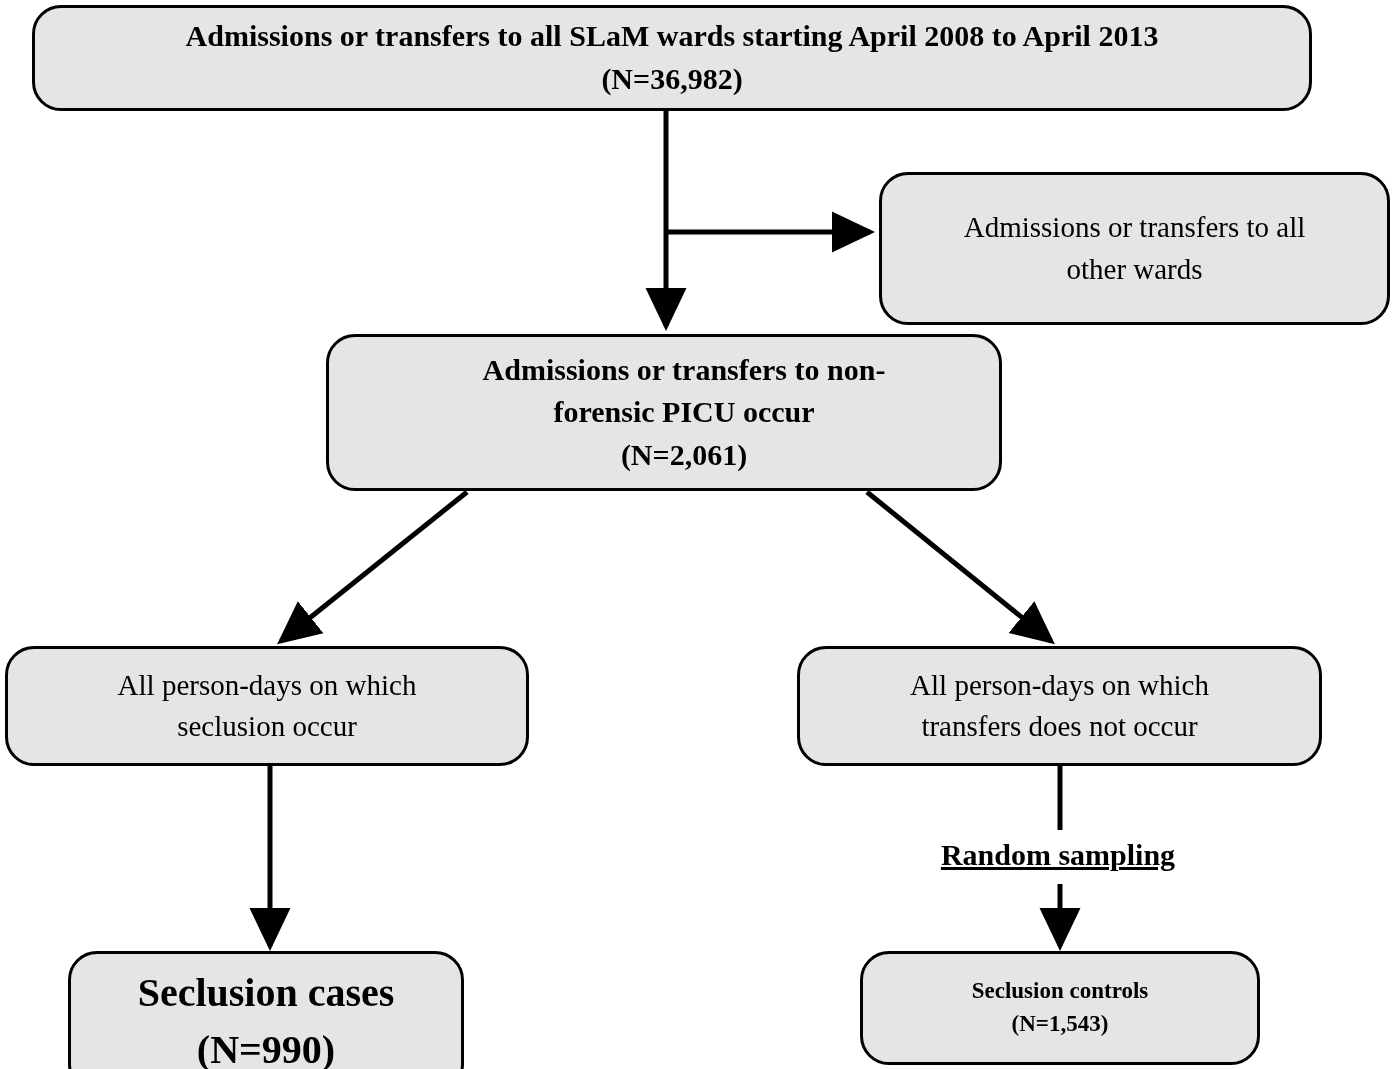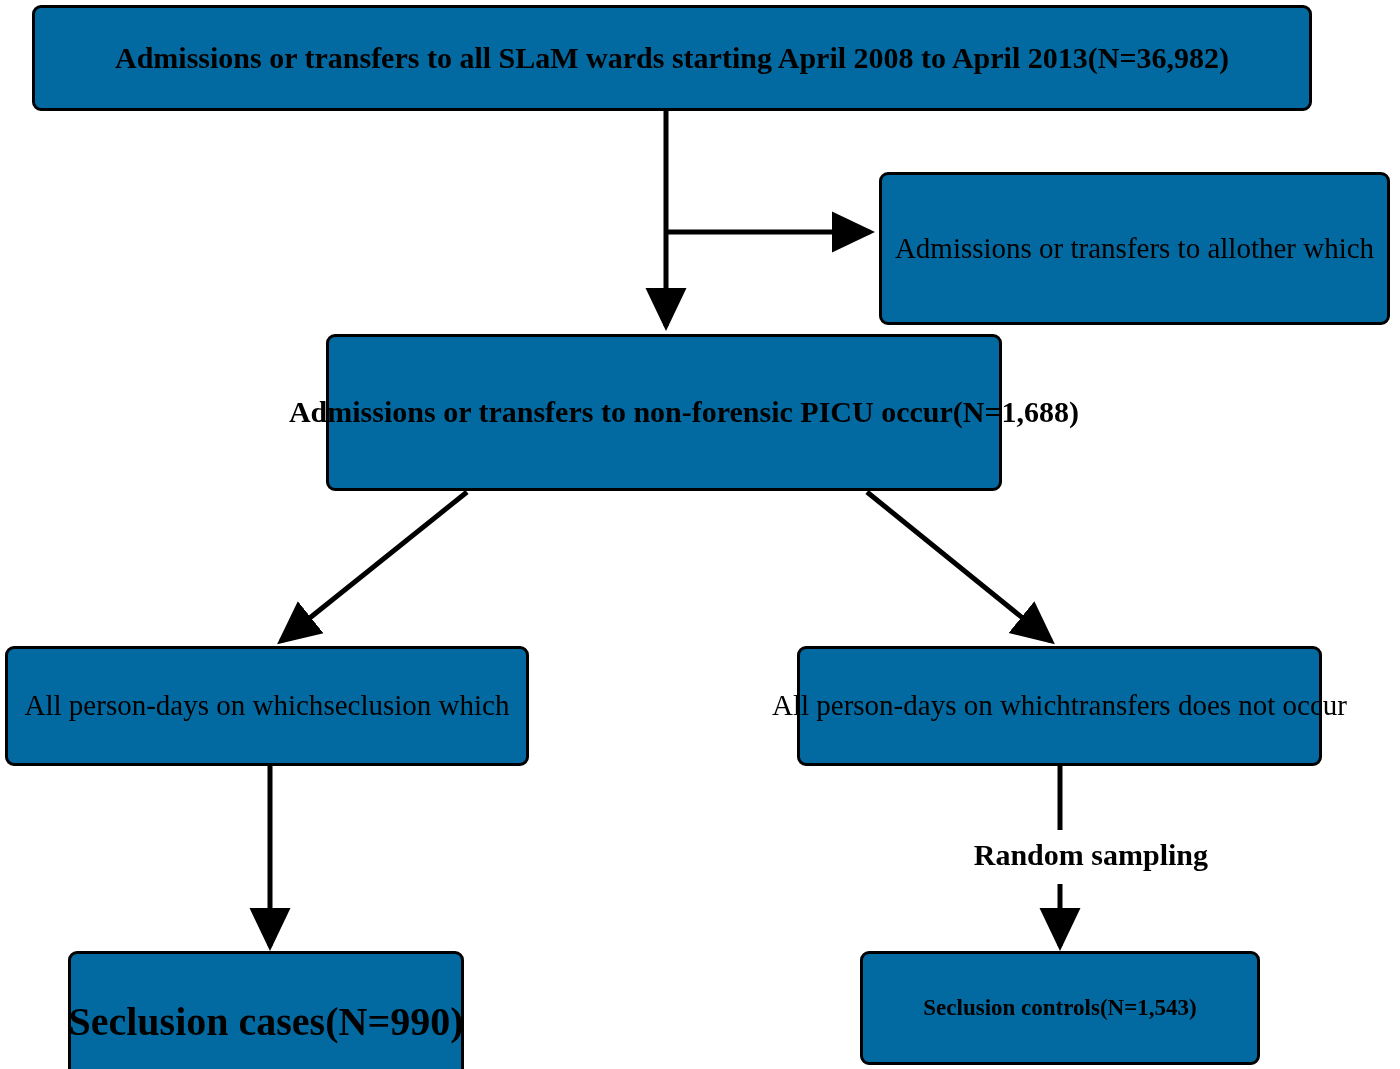--- a/index.html
+++ b/index.html
@@ -22,44 +22,45 @@
     left: 0;
     top: 0;
     width: 1400px;
     height: 1069px;
     pointer-events: none;
   }
   .node {
     position: absolute;
     box-sizing: border-box;
     border: 3.5px solid #000000;
-    border-radius: 9px;
-    background: #0369a1;
+    border-radius: 29px;
+    background: #e5e5e5;
     display: flex;
-    flex-direction: row;
+    flex-direction: column;
     align-items: center;
     justify-content: center;
     text-align: center;
     line-height: 1.42;
   }
   .node .line {
     display: block;
     white-space: nowrap;
   }
   .bold {
     font-weight: bold;
   }
   .regular {
     font-weight: normal;
   }
   .edge-label {
     position: absolute;
     font-weight: bold;
     white-space: nowrap;
-    text-align: right;
+    text-align: center;
+    text-decoration: underline;
   }
 
   
   #node-all-admissions {
     left: 32px; top: 5px; width: 1280px; height: 106px;
     font-size: 30px;
   }
   #node-other-wards {
     left: 879px; top: 172px; width: 511px; height: 153px;
     font-size: 29px;
@@ -131,32 +132,32 @@
     </g>
   </svg>
 
   <div class="node bold" id="node-all-admissions">
     <span class="line">Admissions or transfers to all SLaM wards starting April 2008 to April 2013</span>
     <span class="line">(N=36,982)</span>
   </div>
 
   <div class="node regular" id="node-other-wards">
     <span class="line">Admissions or transfers to all</span>
-    <span class="line">other which</span>
+    <span class="line">other wards</span>
   </div>
 
   <div class="node bold" id="node-picu">
     <span class="line">Admissions or transfers to non-</span>
     <span class="line">forensic PICU occur</span>
-    <span class="line">(N=1,688)</span>
+    <span class="line">(N=2,061)</span>
   </div>
 
   <div class="node regular" id="node-seclusion-days">
     <span class="line">All person-days on which</span>
-    <span class="line">seclusion which</span>
+    <span class="line">seclusion occur</span>
   </div>
 
   <div class="node regular" id="node-no-seclusion-days">
     <span class="line">All person-days on which</span>
     <span class="line">transfers does not occur</span>
   </div>
 
   <div class="node bold" id="node-cases">
     <span class="line">Seclusion cases</span>
     <span class="line">(N=990)</span>

